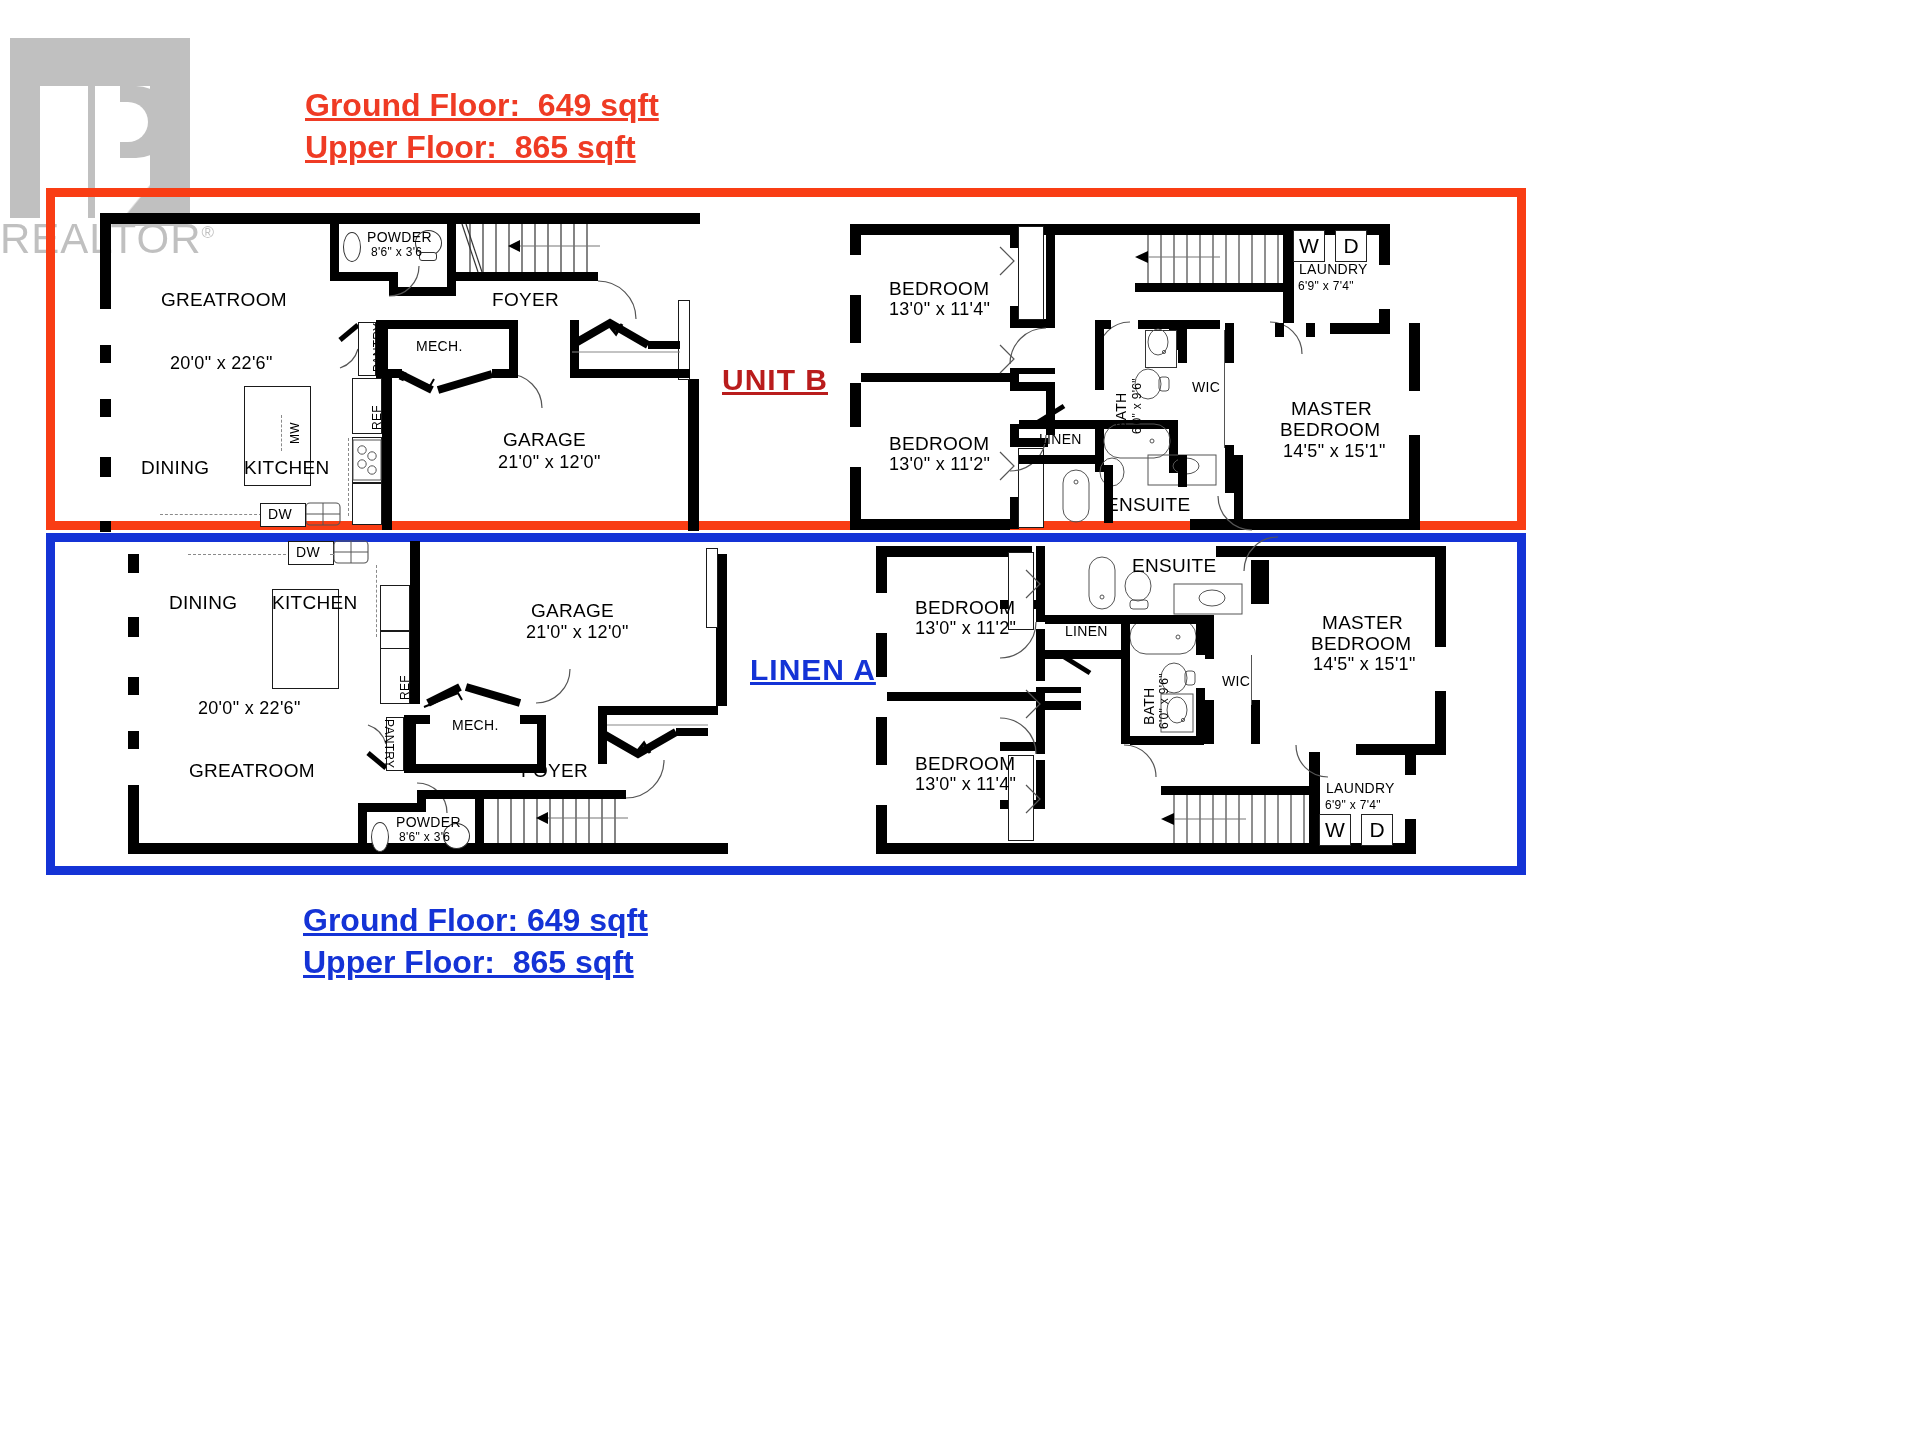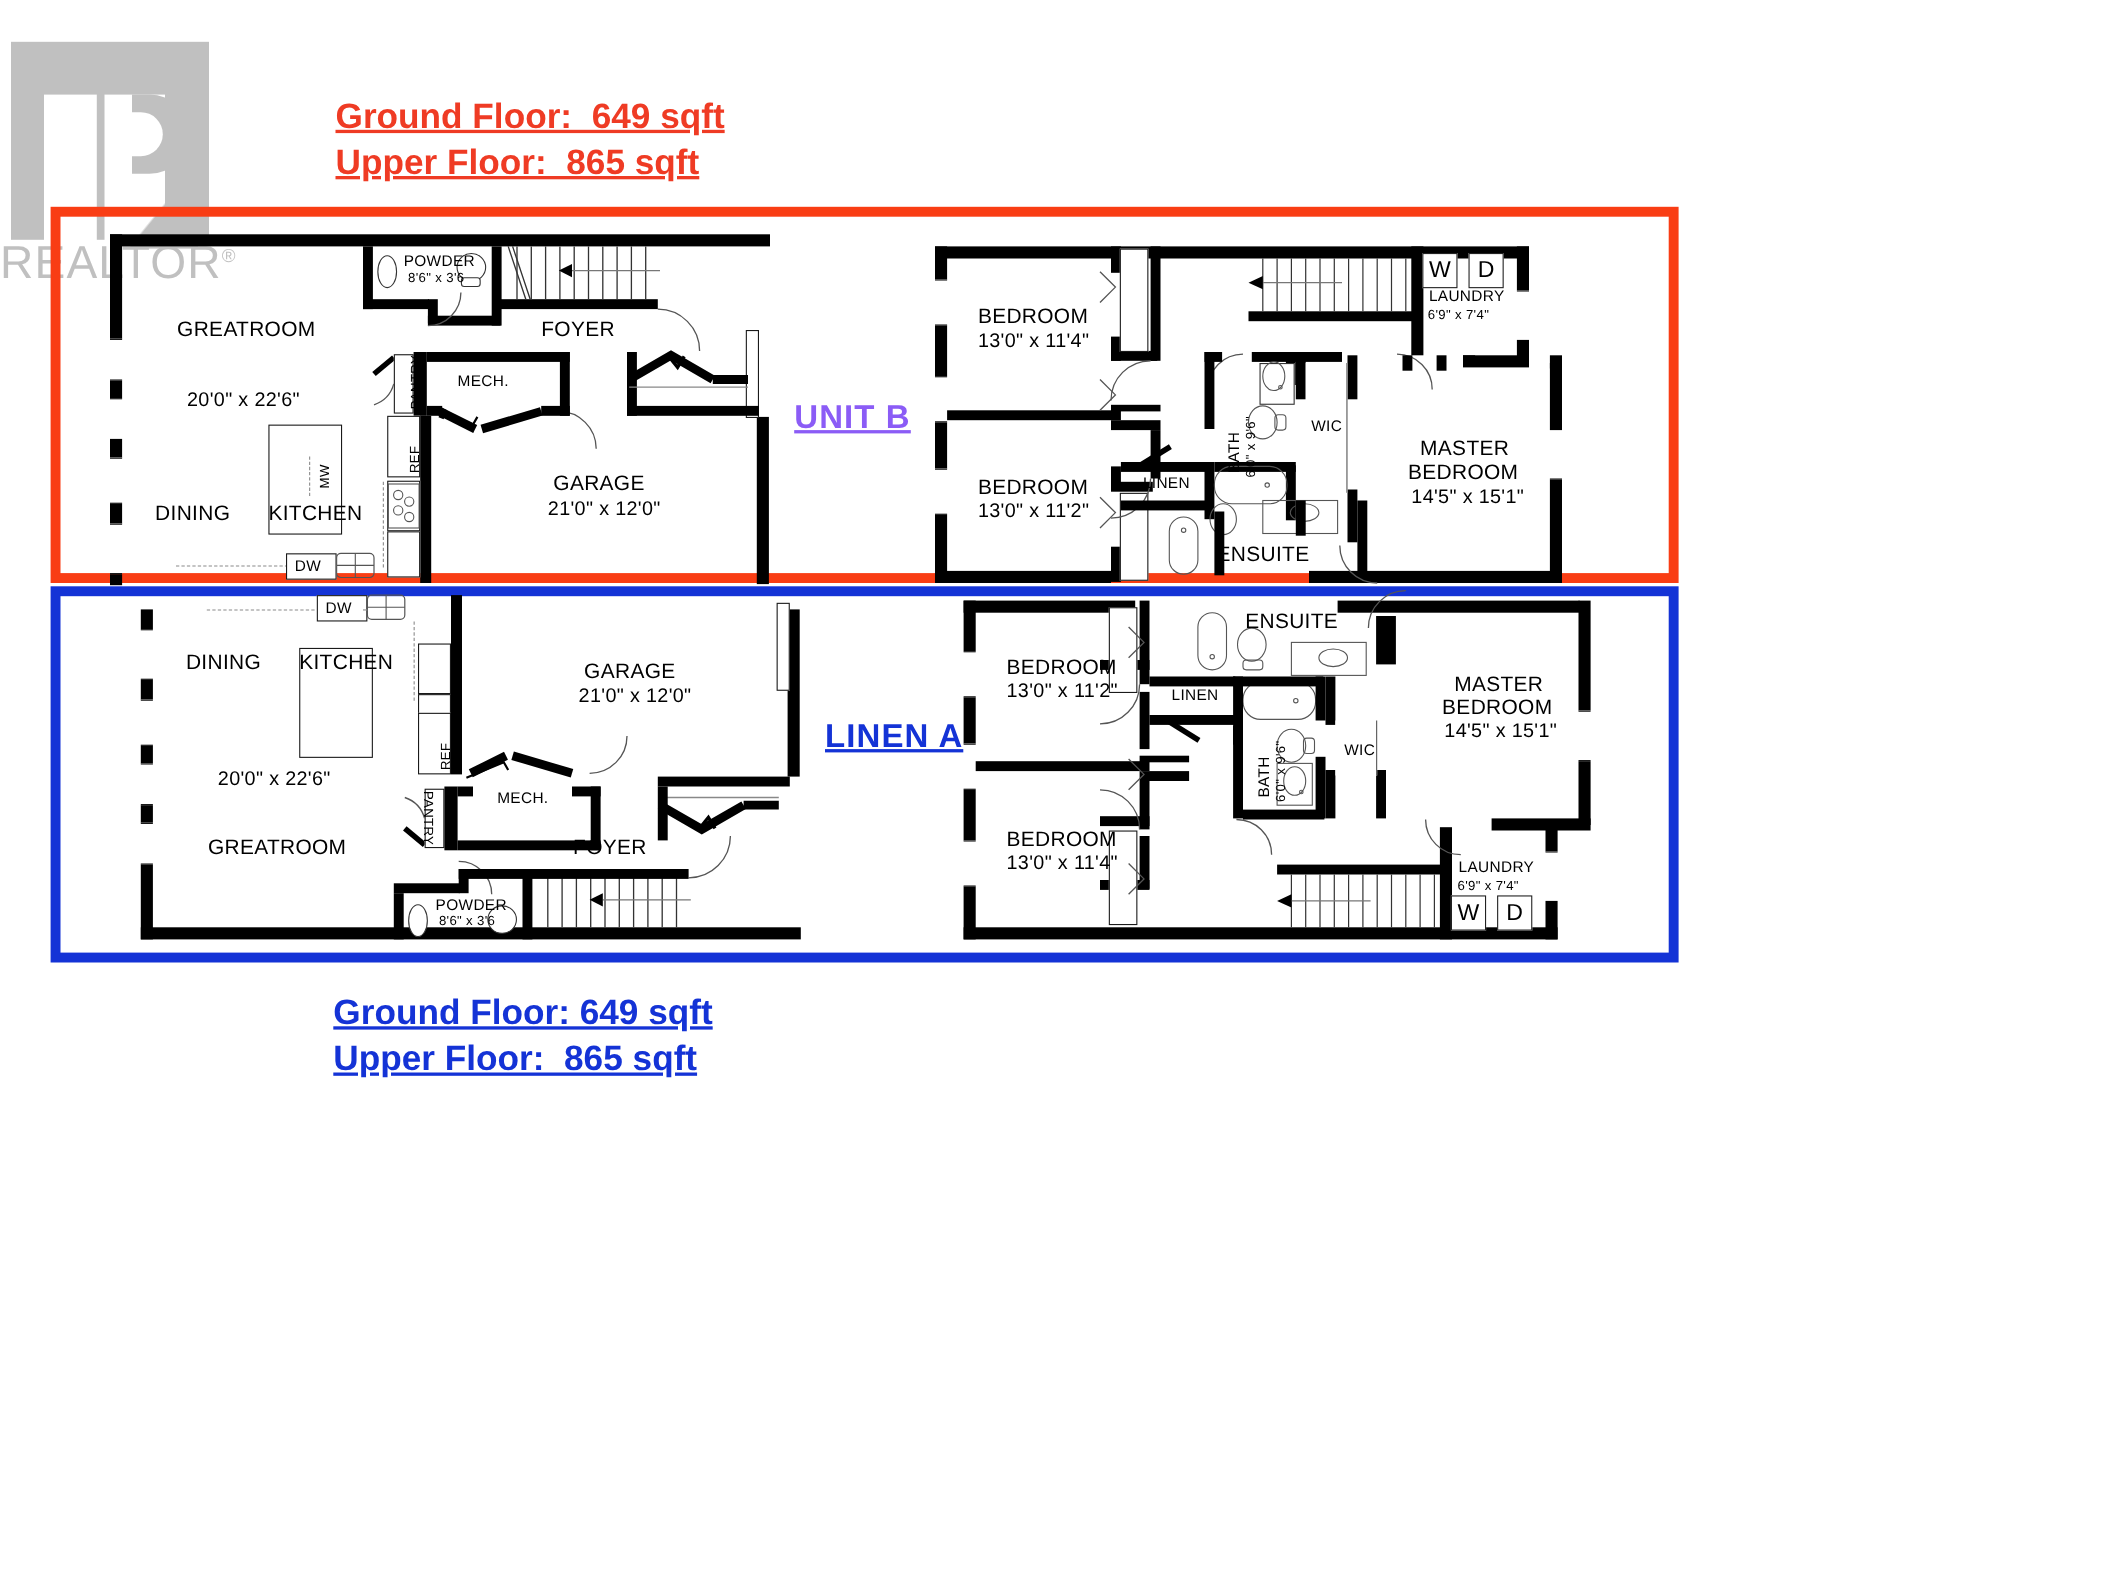--- a/index.html
+++ b/index.html
@@ -100,21 +100,21 @@
   #unit-b-box { border: 9px solid #f93d14; }
   #unit-a-box { border: 9px solid #1433d6; }
 
   .unit-tag {
     position: absolute;
     font-weight: bold;
     font-size: 30px;
     text-decoration: underline;
     letter-spacing: 1px;
   }
-  #unit-b-tag { color: #8b5cf6; text-align: right; }
+  #unit-b-tag { color: #b91c1c; text-align: right; }
   #unit-a-tag { color: #1433d6; }
 
   
   .w {           
     position: absolute;
     background: #000000;
   }
   .wt {          
     position: absolute;
     border: 1.5px solid #1a1a1a;

